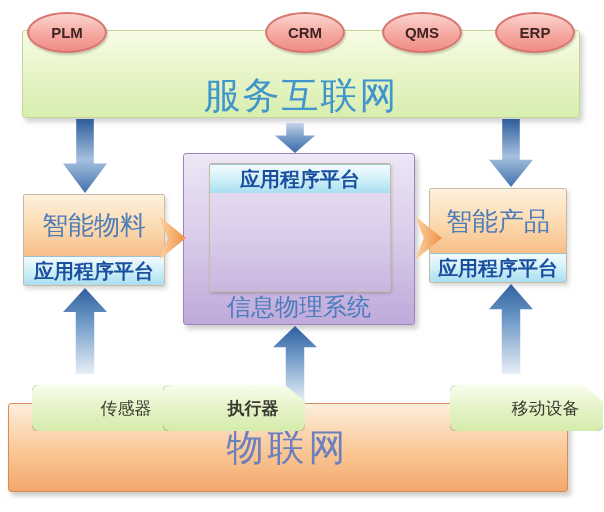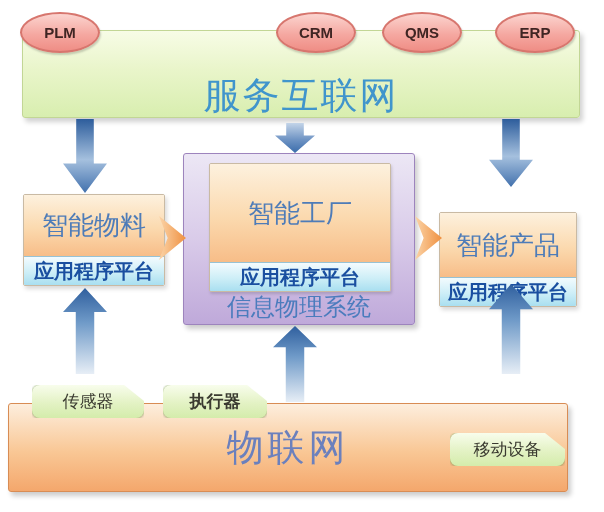--- a/index.html
+++ b/index.html
@@ -63,21 +63,21 @@
     font-size:26px; color:#4e7cb8;
     background:linear-gradient(180deg,#fdf1de 0%,#fbd9ae 55%,#f7bd88 100%);
   }
   .platform-bar {
     height:28px; display:flex; align-items:center; justify-content:center;
     font-size:20px; font-weight:bold; color:#1a4fa0;
     background:linear-gradient(180deg,#f3fbfe 0%,#cdeef7 55%,#a9dff0 100%);
     border-top:1px solid #97c2d4;
   }
   .node-materials { left:23px; top:194px; width:140px; height:90px; }
-  .node-products  { left:439px; top:188px; width:136px; height:93px;margin-top:24px; }
+  .node-products  { left:429px; top:188px; width:136px; height:93px; }
 
   
   .cps-box {
     position:absolute; left:183px; top:153px; width:230px; height:170px;
     background:linear-gradient(180deg,#ece7f5 0%,#d9cbe9 50%,#bfa9da 100%);
     border:1px solid #9d84bd; border-radius:3px;
     box-shadow:3px 4px 5px rgba(0,0,0,0.2);
   }
   .cps-inner { left:25px; top:9px; width:180px; height:127px; box-shadow:1px 2px 3px rgba(0,0,0,0.15); }
   .cps-label {
@@ -91,55 +91,55 @@
     position:absolute; left:8px; top:403px; width:558px; height:87px;
     background:linear-gradient(180deg,#fdeedd 0%,#f9c795 55%,#f4a76c 100%);
     border:1px solid #d88c54; border-radius:3px;
     box-shadow:3px 4px 5px rgba(0,0,0,0.2);
     display:flex; align-items:center; justify-content:center; z-index:1;
   }
   .banner-orange .big-label { font-size:37px; color:#6b80bd; letter-spacing:4px; }
 
   
   .tab {
-    position:absolute; top:385px; height:33px; z-index:3;
+    position:absolute; top:385px; height:46px; z-index:3;
     background:linear-gradient(180deg,#f8fdec 0%,#e3f2c4 55%,#d4ecab 100%);
     border-radius:8px;
     clip-path:polygon(0 0, calc(100% - 20px) 0, 100% 16px, 100% 100%, 0 100%);
     display:flex; align-items:center; justify-content:center;
     font-size:17px; color:#3a3a30;
     filter:drop-shadow(0 0 1px #95b36b) drop-shadow(0 1px 1px rgba(0,0,0,0.15));
+    padding-left:38px;
   }
 </style>
 </head>
 <body>
 
 <div class="stage">
 
   <div class="banner-green">
     <div class="big-label">服务互联网</div>
   </div>
 
-  <div class="ellipse" style="left:20px">PLM</div>
-  <div class="ellipse" style="left:276px">CRM</div>
+  <div class="ellipse" style="left:27px">PLM</div>
+  <div class="ellipse" style="left:265px">CRM</div>
   <div class="ellipse" style="left:382px">QMS</div>
   <div class="ellipse" style="left:495px">ERP</div>
 
   <div class="arrow-down" style="left:63px; top:119px; width:44px; height:74px;"></div>
   <div class="arrow-down-short" style="left:275px; top:123px; width:40px; height:30px;"></div>
   <div class="arrow-down" style="left:489px; top:119px; width:44px; height:68px;"></div>
 
   <div class="node node-materials">
     <div class="node-title">智能物料</div>
     <div class="platform-bar">应用程序平台</div>
   </div>
 
   <div class="cps-box">
     <div class="node cps-inner">
-      <div class="node-title">智能工厂</div>
       <div class="platform-bar">应用程序平台</div>
     </div>
     <div class="cps-label">信息物理系统</div>
   </div>
 
   <div class="node node-products">
     <div class="node-title">智能产品</div>
     <div class="platform-bar">应用程序平台</div>
   </div>
 
@@ -149,15 +149,15 @@
   <div class="arrow-up" style="left:63px; top:288px; width:44px; height:86px;"></div>
   <div class="arrow-up" style="left:273px; top:326px; width:44px; height:76px;"></div>
   <div class="arrow-up" style="left:489px; top:284px; width:44px; height:90px;"></div>
 
   <div class="banner-orange">
     <div class="big-label">物联网</div>
   </div>
 
   <div class="tab" style="left:32px;  width:112px;">传感器</div>
   <div class="tab" style="left:163px; width:104px;font-weight:bold;">执行器</div>
-  <div class="tab" style="left:450px; width:115px;margin-top:48px;">移动设备</div>
+  <div class="tab" style="left:450px; width:115px;">移动设备</div>
 
 </div>
 
 </body></html>

